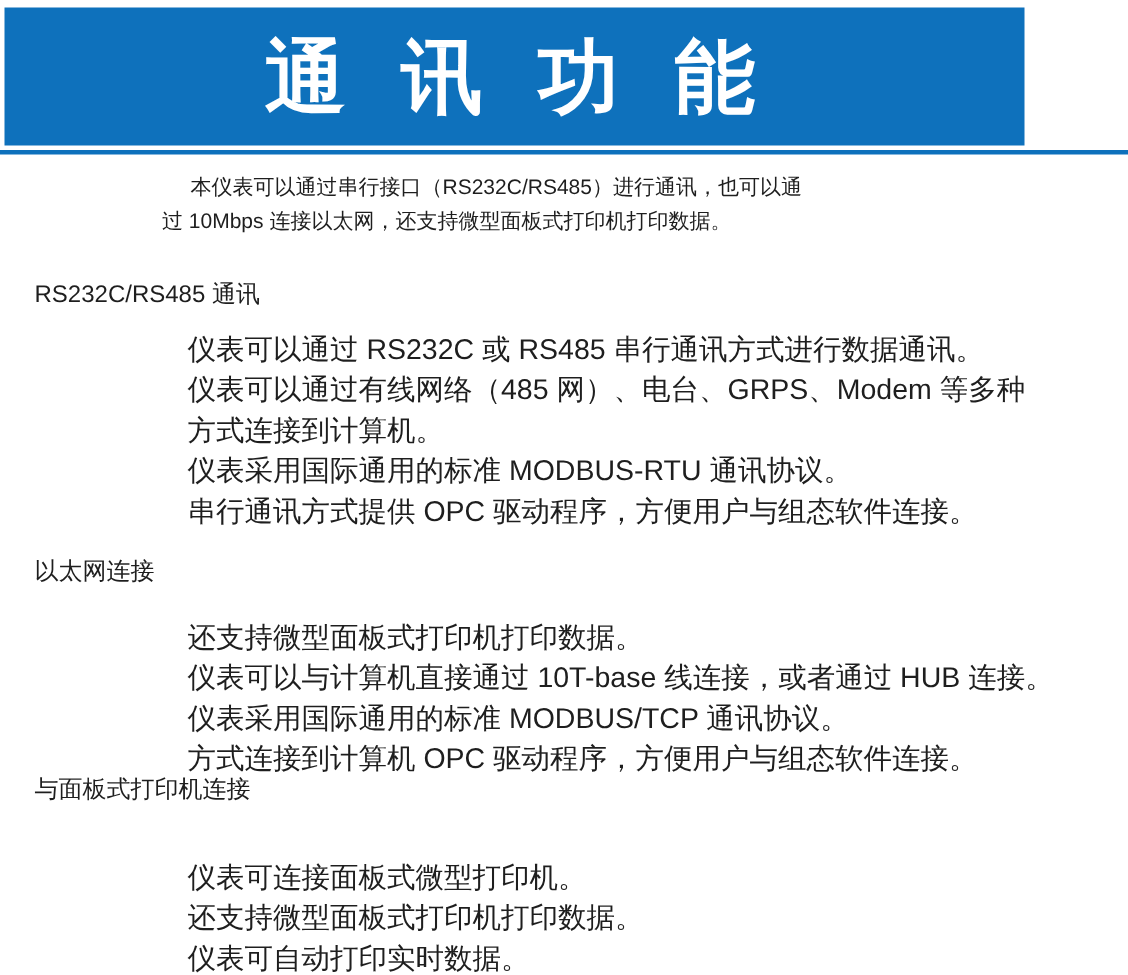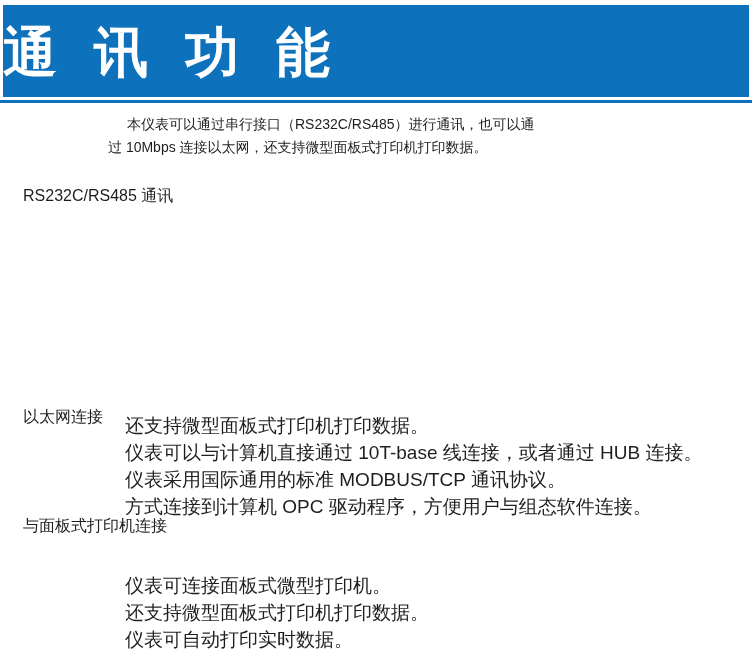--- a/index.html
+++ b/index.html
@@ -14,26 +14,26 @@
     height: 650px;
     background: #ffffff;
     overflow: hidden;
     font-family: "Liberation Sans", "DejaVu Sans", sans-serif;
     color: var(--text-color);
   }
   .banner {
     position: absolute;
     left: 3px;
     top: 5px;
-    width: 746px;
+    width: 680px;
     height: 92px;
     background: var(--banner-blue);
     display: flex;
     align-items: center;
-    justify-content: flex-start;
+    justify-content: center;
   }
   .banner-title {
     color: #ffffff;
     font-size: 54px;
     font-weight: bold;
     letter-spacing: 6px;
     word-spacing: 10px;
     white-space: nowrap;
     line-height: 1;
     padding-top: 2px;
@@ -59,21 +59,21 @@
   .section-heading {
     position: absolute;
     left: 23px;
     margin: 0;
     font-size: 16px;
     font-weight: normal;
     color: var(--text-color);
     white-space: nowrap;
   }
   .heading-1 { top: 186px; }
-  .heading-2 { top: 371px; margin-top: 36px; }
+  .heading-2 { top: 371px; }
   .heading-3 { top: 516px; }
   .section-body {
     position: absolute;
     left: 125px;
     width: 625px;
     font-size: 19px;
     line-height: 27px;
   }
   .body-1 { top: 220px; }
   .body-2 { top: 412px; }
@@ -90,20 +90,27 @@
   </div>
 
   <div class="header-rule"></div>
 
   <div class="intro">
     <div class="line first">本仪表可以通过串行接口（RS232C/RS485）进行通讯，也可以通</div>
     <div class="line">过 10Mbps 连接以太网，还支持微型面板式打印机打印数据。</div>
   </div>
 
   <h2 class="section-heading heading-1">RS232C/RS485 通讯</h2>
+  <div class="section-body body-1">
+    <div class="line">仪表可以通过 RS232C 或 RS485 串行通讯方式进行数据通讯。</div>
+    <div class="line">仪表可以通过有线网络（485 网）、电台、GRPS、Modem 等多种</div>
+    <div class="line">方式连接到计算机。</div>
+    <div class="line">仪表采用国际通用的标准 MODBUS-RTU 通讯协议。</div>
+    <div class="line">串行通讯方式提供 OPC 驱动程序，方便用户与组态软件连接。</div>
+  </div>
 
   <h2 class="section-heading heading-2">以太网连接</h2>
   <div class="section-body body-2">
     <div class="line">还支持微型面板式打印机打印数据。</div>
     <div class="line">仪表可以与计算机直接通过 10T-base 线连接，或者通过 HUB 连接。</div>
     <div class="line">仪表采用国际通用的标准 MODBUS/TCP 通讯协议。</div>
     <div class="line">方式连接到计算机 OPC 驱动程序，方便用户与组态软件连接。</div>
   </div>
 
   <h2 class="section-heading heading-3">与面板式打印机连接</h2>

